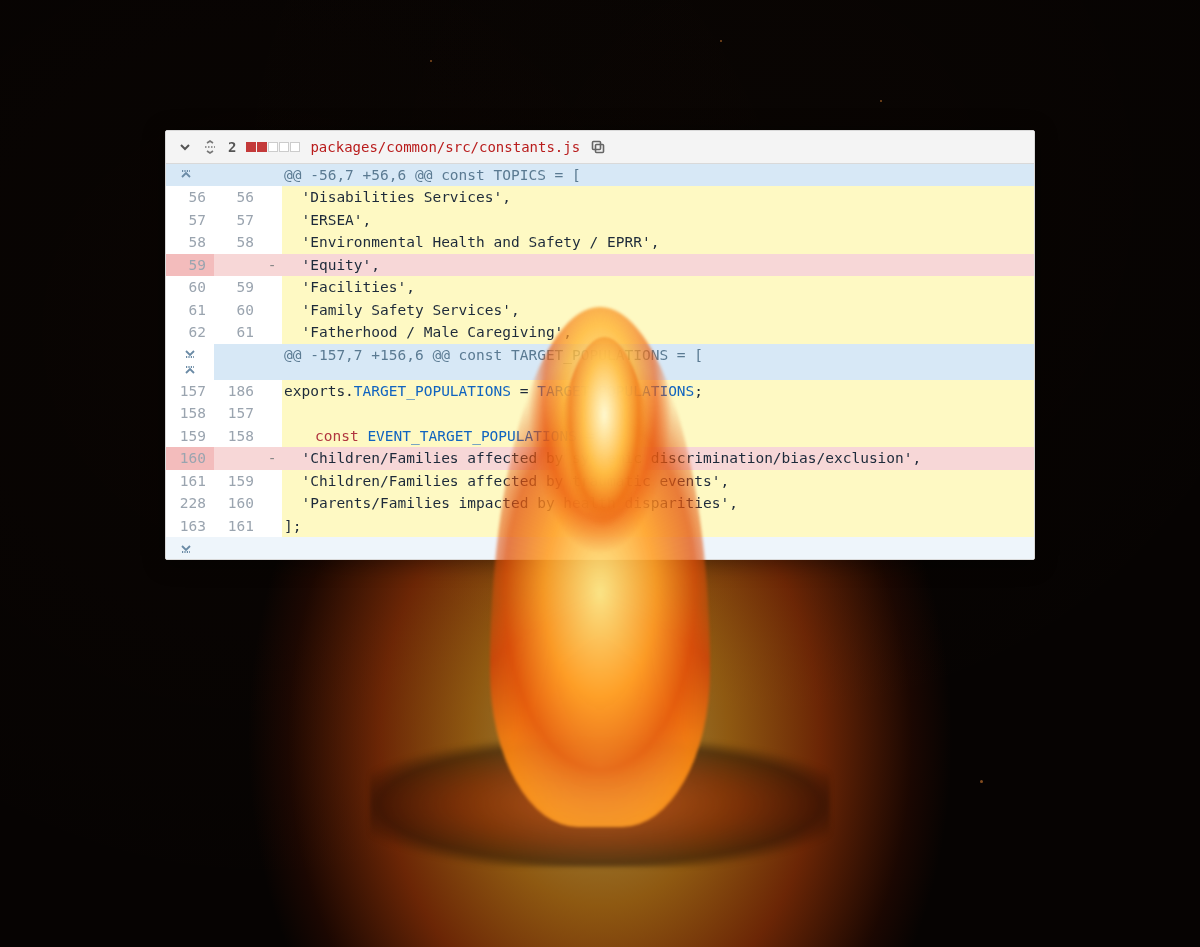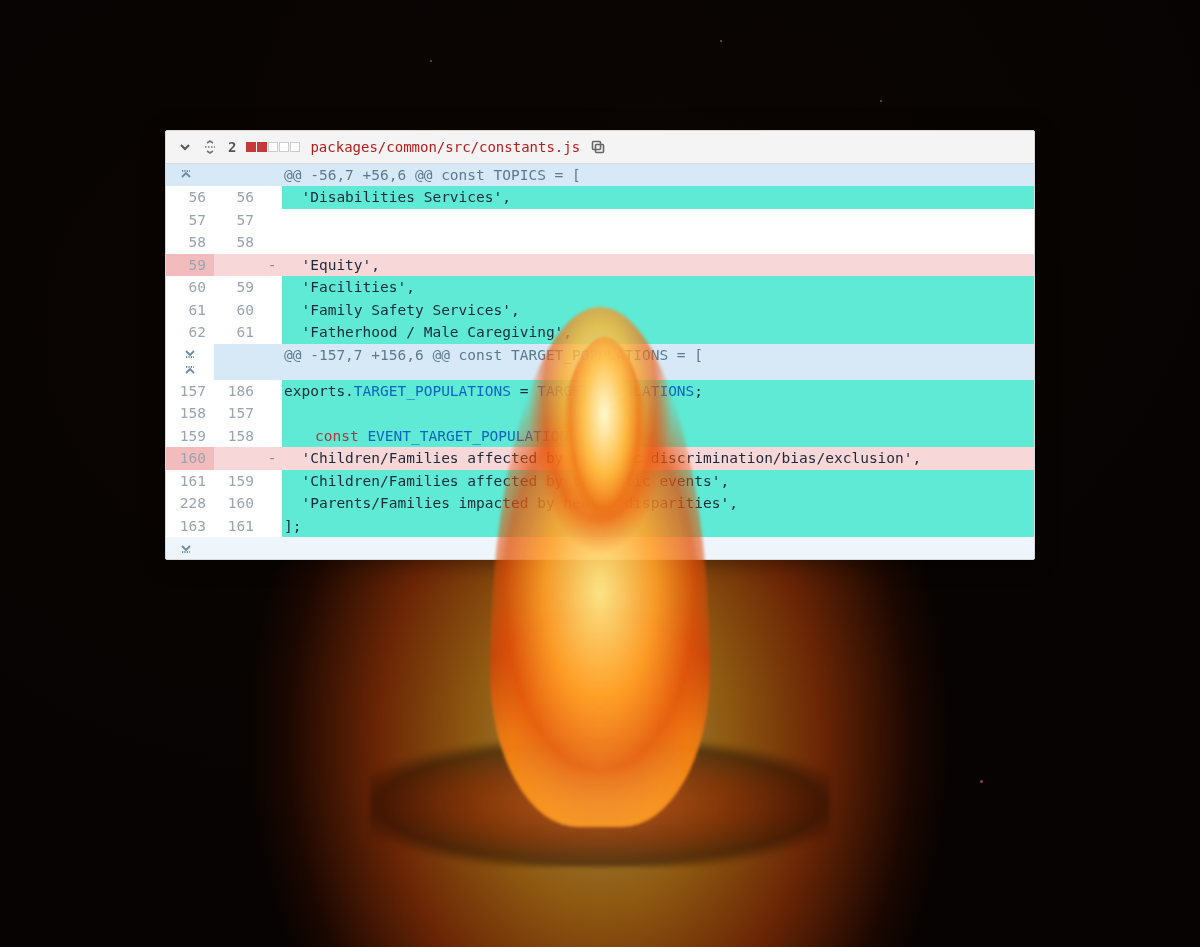--- a/index.html
+++ b/index.html
@@ -102,21 +102,21 @@
   .sq-empty { background:#fff; border:1px solid #ccc; }
   .file-path { color:#b91c1c; }
   .copy-icon { width:16px; height:16px; display:flex; align-items:center; justify-content:center; cursor:pointer;}
   .copy-icon svg { width:14px; height:14px; stroke:#666; stroke-width:1.6; fill:none; }
 
   .diff-body { font-family: ui-monospace, SFMono-Regular, Menlo, Consolas, monospace; font-size:14.5px; line-height:1.55; }
   .row { display:flex; align-items:stretch; }
   .ln { width:48px; text-align:right; padding:0 8px 0 0; color:#9aa4af; user-select:none; background:#fff;}
   .ln2 { width:48px; text-align:right; padding:0 8px 0 0; color:#9aa4af; user-select:none; background:#fff;}
   .marker { width:20px; text-align:center; color:#888; background:#fff; }
-  .code { flex:1; padding:0 10px 0 2px; white-space:pre; color:#1d2a3a; background:#5eead4;}
+  .code { flex:1; padding:0 10px 0 2px; white-space:pre; color:#1d2a3a; background:#fef9c3;}
   .row.hunk .ln, .row.hunk .ln2, .row.hunk .marker, .row.hunk .code { background:#d7e8f6; }
   .row.hunk .code { color:#5a7a92; }
   .row.hunk .ln { color:#5a7a92; display:flex; align-items:center; justify-content:center;}
   .row.hunk .ln2 { display:flex; align-items:center; justify-content:center;}
   .row.del .ln, .row.del .ln2, .row.del .marker, .row.del .code { background:#f7d7d7; }
   .row.del .ln { background:#f3bcbc; }
   .row.expand { background:#eef5fb; }
   .row.expand .ln, .row.expand .ln2, .row.expand .marker, .row.expand .code { background:#eef5fb;}
   .row.expand .ln { justify-content:center; display:flex;}
   .expand-arrow { width:100%; height:22px; display:flex; align-items:center; justify-content:center;}
@@ -192,25 +192,27 @@
         <div class="row ctx">
           <div class="ln">56</div>
           <div class="ln2">56</div>
           <div class="marker"></div>
           <div class="code"><span class="tok-str">  'Disabilities Services',</span></div>
         </div>
         <div class="row ctx">
           <div class="ln">57</div>
           <div class="ln2">57</div>
           <div class="marker"></div>
+          <div class="code"><span class="tok-str">  'ERSEA',</span></div>
         </div>
         <div class="row ctx">
           <div class="ln">58</div>
           <div class="ln2">58</div>
           <div class="marker"></div>
+          <div class="code"><span class="tok-str">  'Environmental Health and Safety / EPRR',</span></div>
         </div>
         <div class="row del">
           <div class="ln">59</div>
           <div class="ln2"></div>
           <div class="marker">-</div>
           <div class="code"><span class="tok-str">  'Equity',</span></div>
         </div>
         <div class="row ctx">
           <div class="ln">60</div>
           <div class="ln2">59</div>

